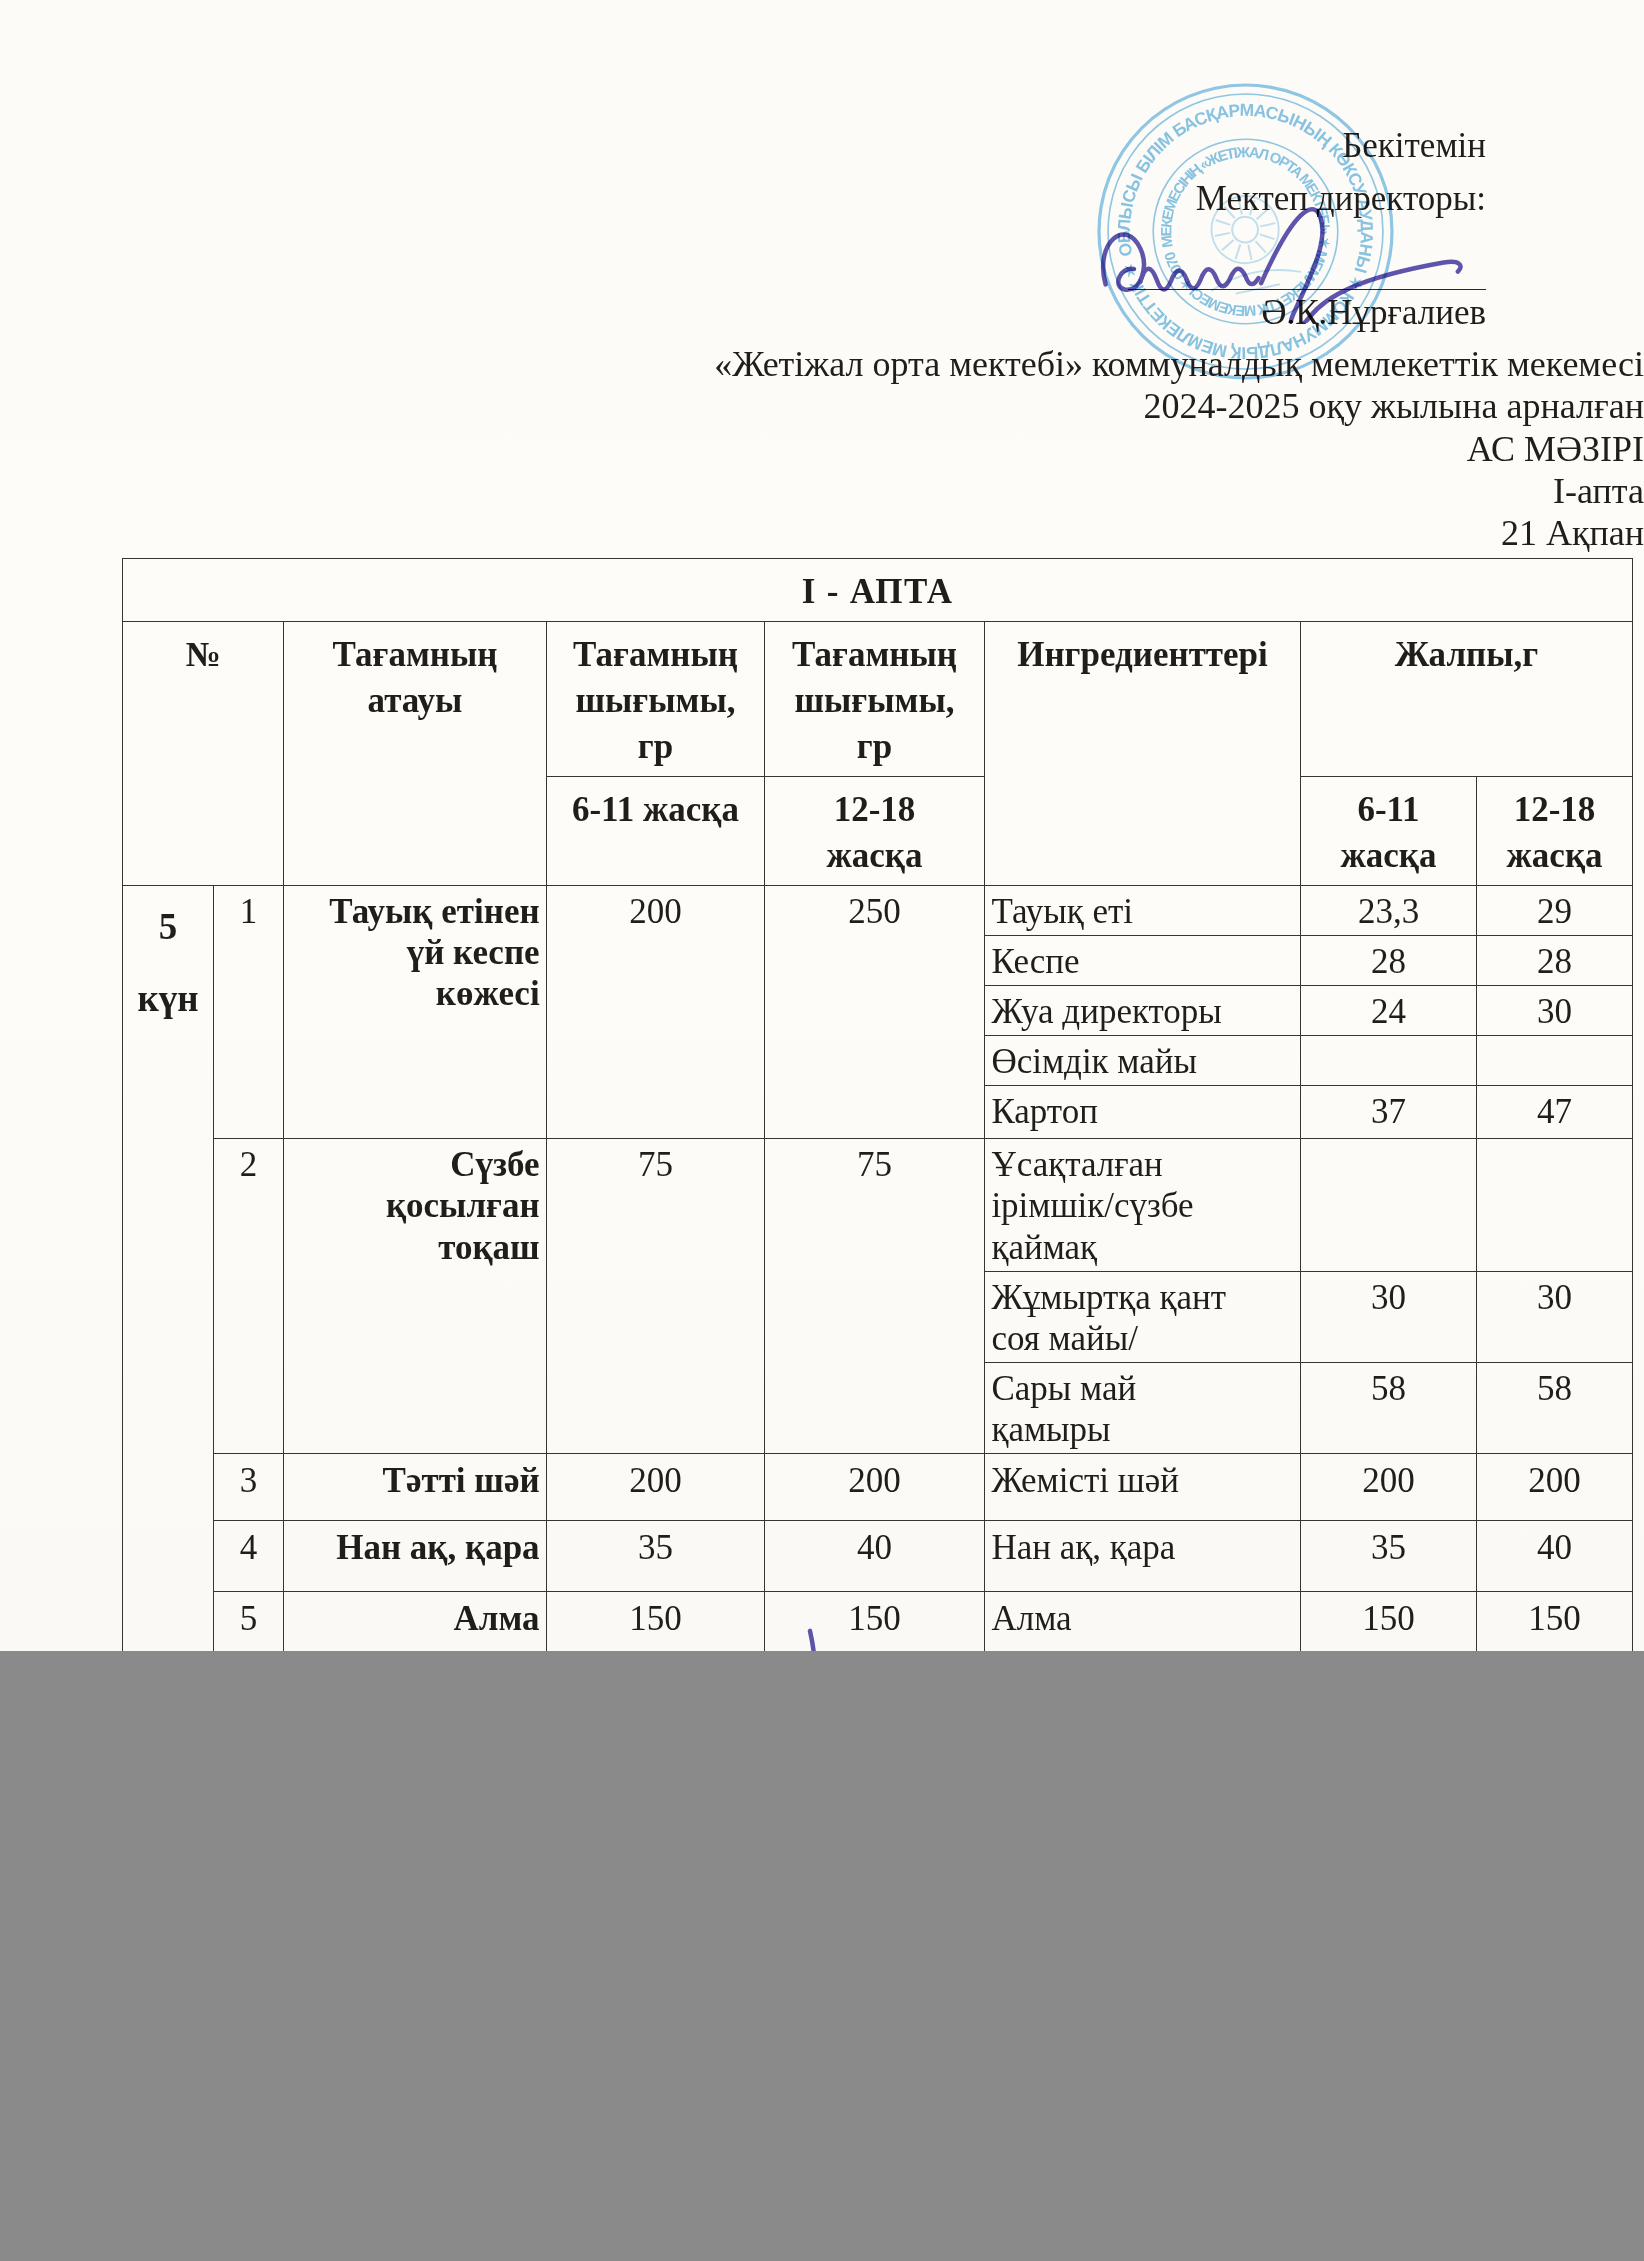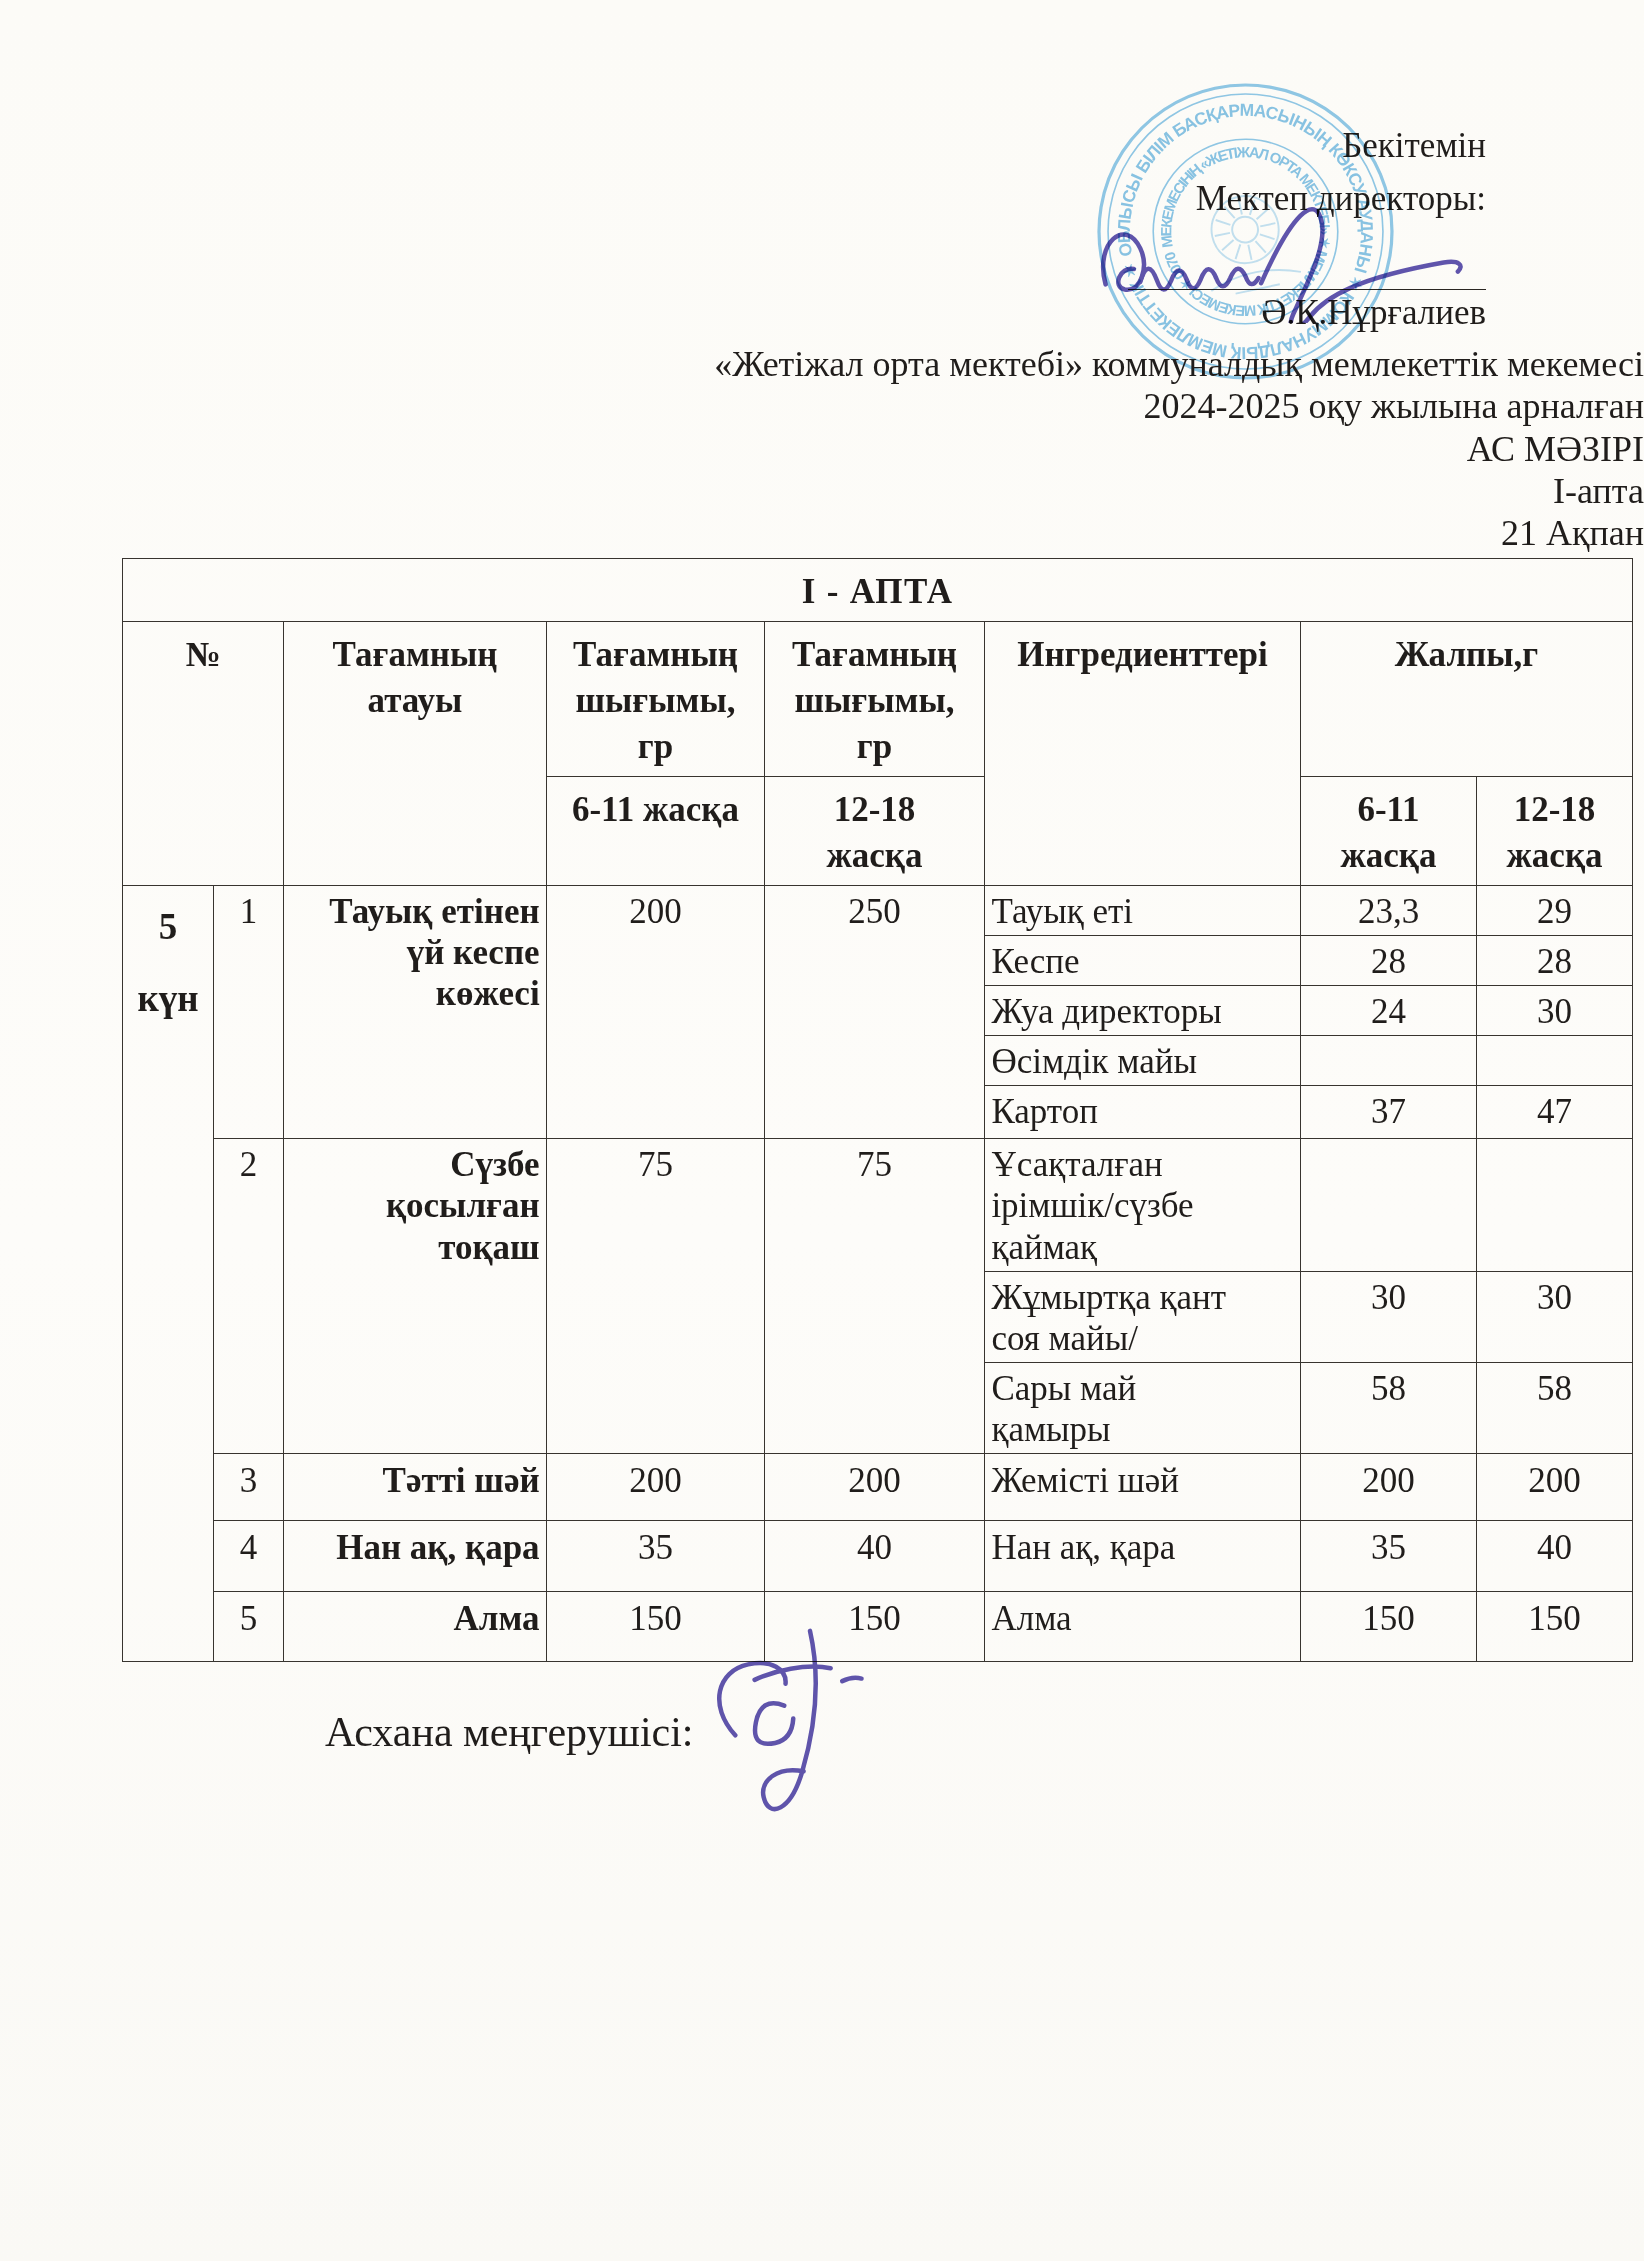--- a/index.html
+++ b/index.html
@@ -1,18 +1,18 @@
 <!DOCTYPE html>
 <html style="font-size:10.3px"><head>
 <meta charset="utf-8">
 <style>
   html,body{margin:0;padding:0;background:#8a8a8a;}
   .page{
     position:relative;
-    width:1644px;height:2261px;
+    width:1644px;height:1651px;
     margin:0 auto;
     background:linear-gradient(180deg,#fcfbf7 0%, #fdfcf9 55%, #faf9f5 100%);
     font-family:"Liberation Serif", serif;
     color:#201d1b;
     overflow:hidden;
   }
   
   .approval{
     position:absolute; top:128px; right:158px;
     text-align:right; font-size:35px; line-height:1.0;

